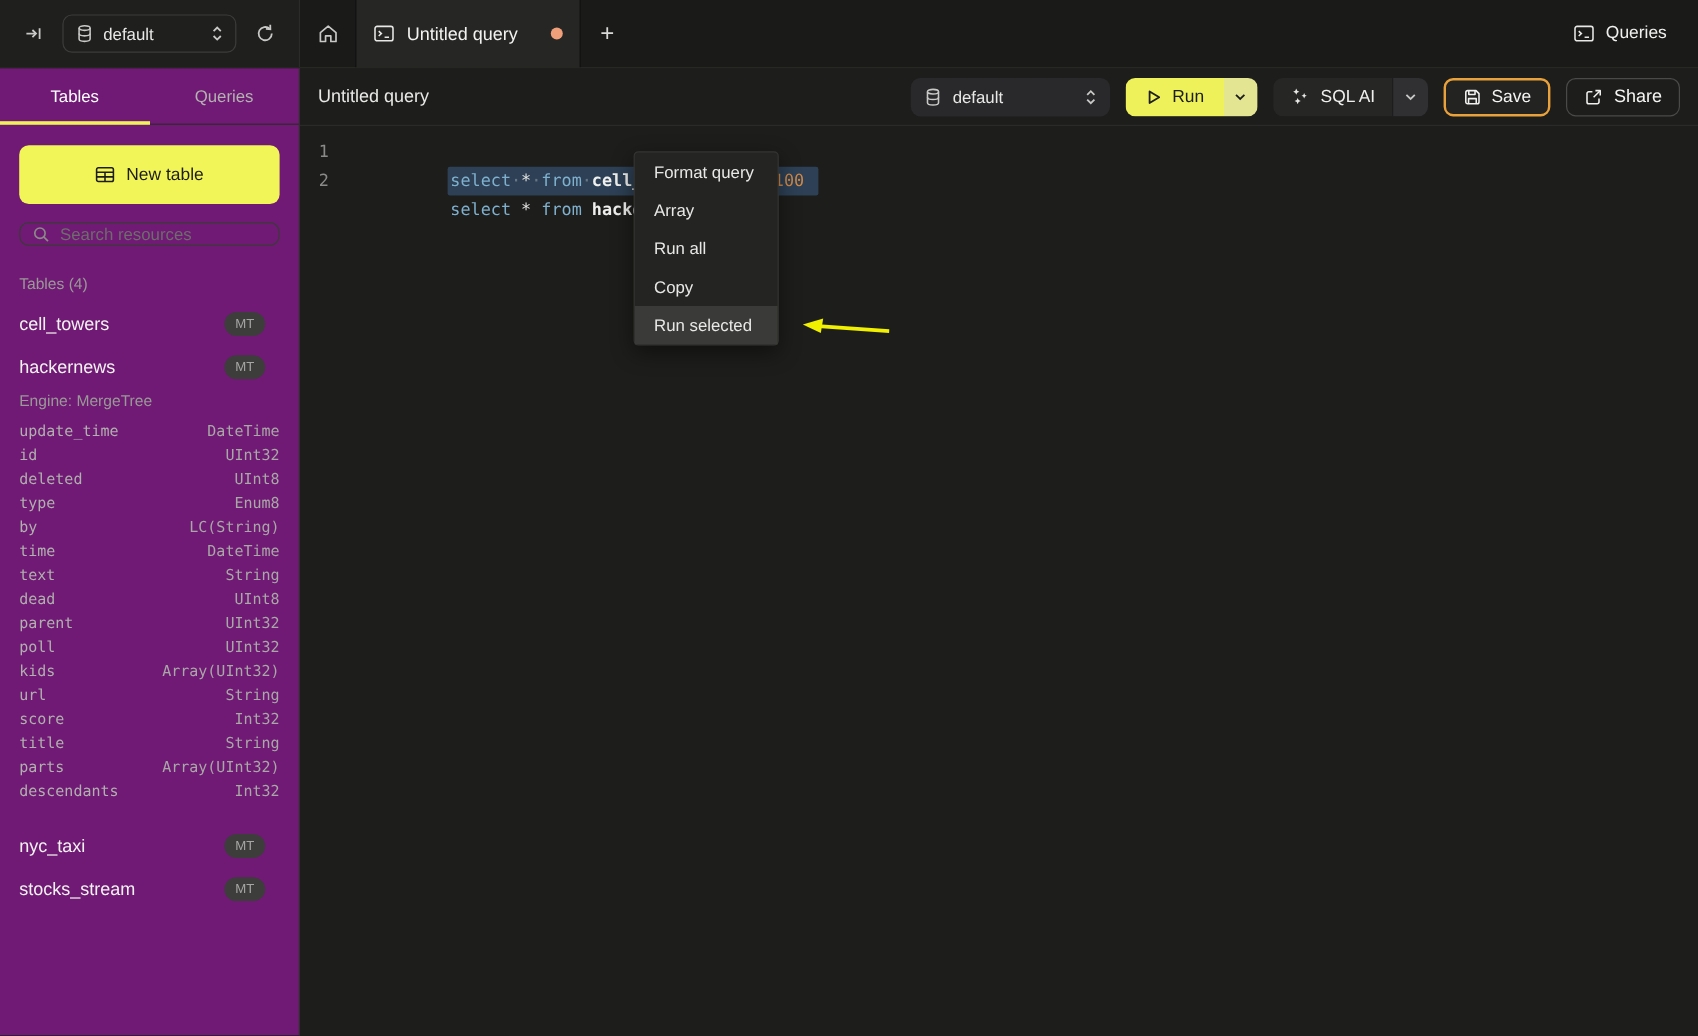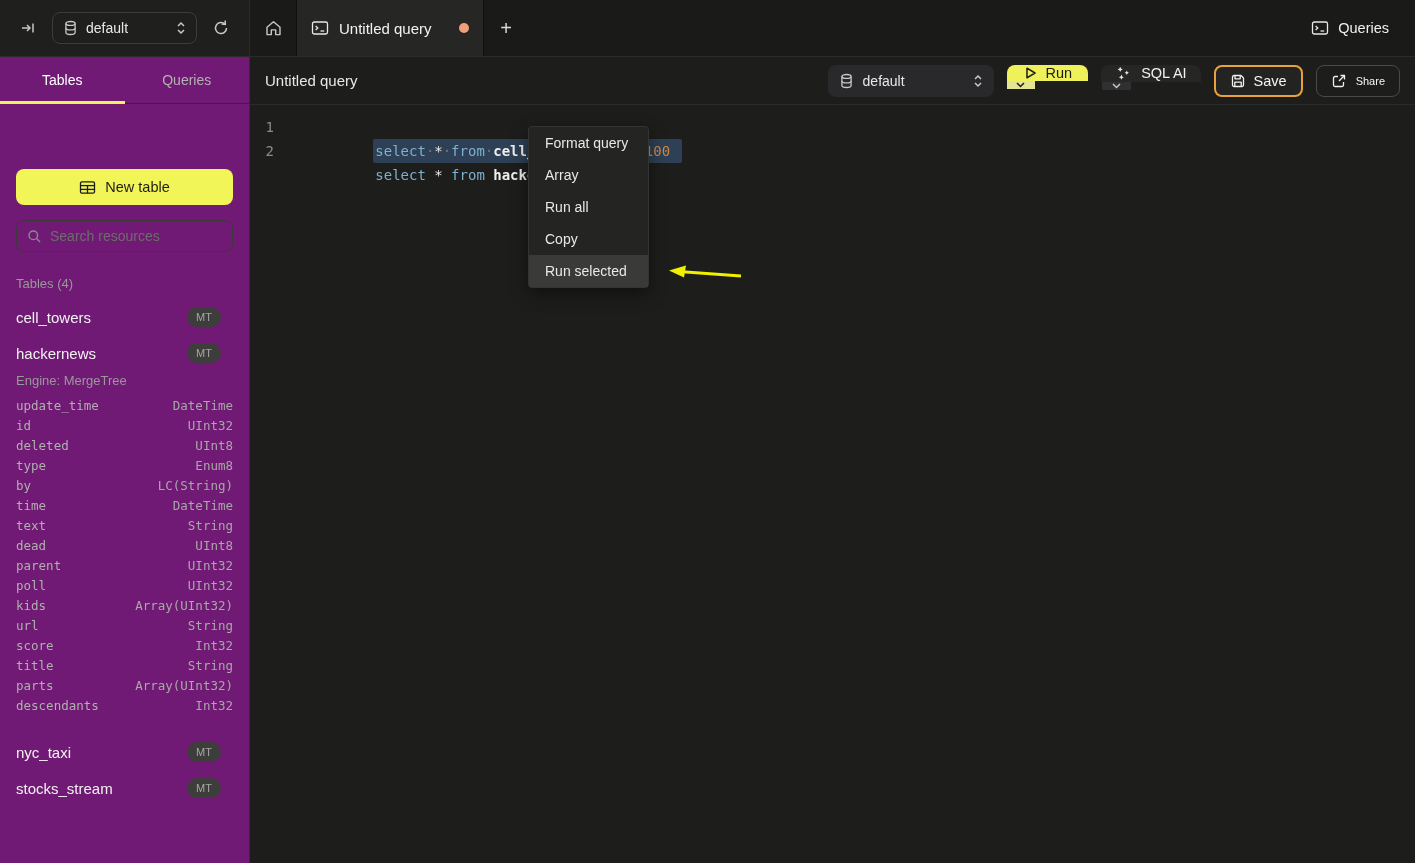--- a/index.html
+++ b/index.html
@@ -33,24 +33,24 @@
   
   .sidebar { width:250px; flex:0 0 250px; border-right:1px solid #30302e; background:#701a75;
              display:flex; flex-direction:column; }
   .side-tabs { display:flex; height:47px; border-bottom:1px solid #2b2b29; }
   .side-tab { flex:1; display:flex; align-items:center; justify-content:center; font-size:14px;
               color:#b2b2b0; cursor:pointer; position:relative; }
   .side-tab.active { color:#ffffff; font-weight:500; }
   .side-tab.active::after { content:""; position:absolute; left:0; right:0; bottom:-1px; height:3px;
                             background:#eff25a; }
   .side-body { padding:17px 16px 0 16px; overflow:hidden; }
-  .new-table-btn { width:100%; height:36px; background:#f2f557; border:none; border-radius:8px;
+  .new-table-btn { width:100%; height:49px; background:#f2f557; border:none; border-radius:8px;
                    display:flex; align-items:center; justify-content:center; gap:9px; color:#1d1d1b;
-                   font-size:14.5px; font-weight:500; cursor:pointer;margin-top:48px; }
-  .search-box { margin-top:15px; height:32px; border:1px solid #3a3a38; border-radius:8px;
+                   font-size:14.5px; font-weight:500; cursor:pointer; }
+  .search-box { margin-top:15px; height:20px; border:1px solid #3a3a38; border-radius:8px;
                 display:flex; align-items:center; gap:8px; padding:0 10px; }
   .search-box input { background:transparent; border:none; outline:none; color:#d0d0ce; font-size:14px;
                       width:100%; font-family:"Liberation Sans", sans-serif; }
   .search-box input::placeholder { color:#6d6d6b; }
   .section-label { margin-top:24px; color:#999997; font-size:13px; }
   .table-row { display:flex; align-items:center; margin-top:16px; cursor:pointer; }
   .table-name { flex:1; color:#f2f2f0; font-size:15px; font-weight:500; }
   .mt-badge { background:#3d3d3b; color:#a6a6a4; font-size:11px; font-weight:500; border-radius:10px;
               padding:4px 9px; margin-right:12px; }
   .engine-line { margin-top:10px; color:#999997; font-size:13px; }
@@ -62,34 +62,34 @@
 
   
   .content { flex:1; position:relative; display:flex; flex-direction:column; background:#1d1d1b; }
   .query-toolbar { height:48px; border-bottom:1px solid #2a2a28; display:flex; align-items:center;
                    padding:0 15px; }
   .qt-title { color:#e8e8e6; font-size:15px; flex:1; }
   .qt-right { display:flex; align-items:center; gap:13px; }
   .tb-db-select { width:166px; height:32px; background:#29292b; border-radius:8px; display:flex;
                   align-items:center; gap:9px; padding:0 11px; color:#e8e8e6; font-size:14px; cursor:pointer; }
   .tb-db-select .grow { flex:1; }
-  .split-btn { display:flex; height:32px; border-radius:8px; overflow:hidden; cursor:pointer;flex-direction:column; }
+  .split-btn { display:flex; height:32px; border-radius:8px; overflow:hidden; cursor:pointer; }
   .run-main { background:#eef159; color:#1d1d1b; display:flex; align-items:center; gap:8px;
               padding:0 16px; font-size:14.5px; font-weight:500; }
   .run-caret { width:28px; background:#e3e593; display:flex; align-items:center; justify-content:center; }
   .ai-main { background:#262624; color:#f0f0ee; display:flex; align-items:center; gap:9px;
              padding:0 14px; font-size:14.5px; font-weight:500; }
   .ai-caret { width:30px; background:#32323a; display:flex; align-items:center; justify-content:center;
               border-left:1px solid #1d1d1b; background:#30303a; background:#303032; }
   .save-btn { height:32px; border-radius:8px; border:2px solid #e9a13b; background:#232321;
               color:#f5f5f3; display:flex; align-items:center; gap:8px; padding:0 14px;
               font-size:14.5px; font-weight:500; cursor:pointer; }
   .share-btn { height:32px; border-radius:8px; border:1px solid #4a4a48; background:#1d1d1b;
                color:#f5f5f3; display:flex; align-items:center; gap:9px; padding:0 14px;
-               font-size:11px; font-weight:500; cursor:pointer; }
+               font-size:15px; font-weight:500; cursor:pointer; }
 
   
   .editor { flex:1; padding-top:10px; font-family:"DejaVu Sans Mono", monospace; font-size:14px; }
   .code-line { display:flex; height:24px; line-height:24px; }
   .line-num { width:24px; text-align:right; color:#8a8a88; flex:0 0 24px; }
   .line-code { margin-left:15px; white-space:pre; }
   .seg { display:inline-block; border-radius:2px; padding:0 2px 0 2px; }
   .sel { background:#2d4055; padding-right:12px; }
   .tok-kw { color:#7fb0ce; }
   .tok-op { color:#e8e8e6; }

